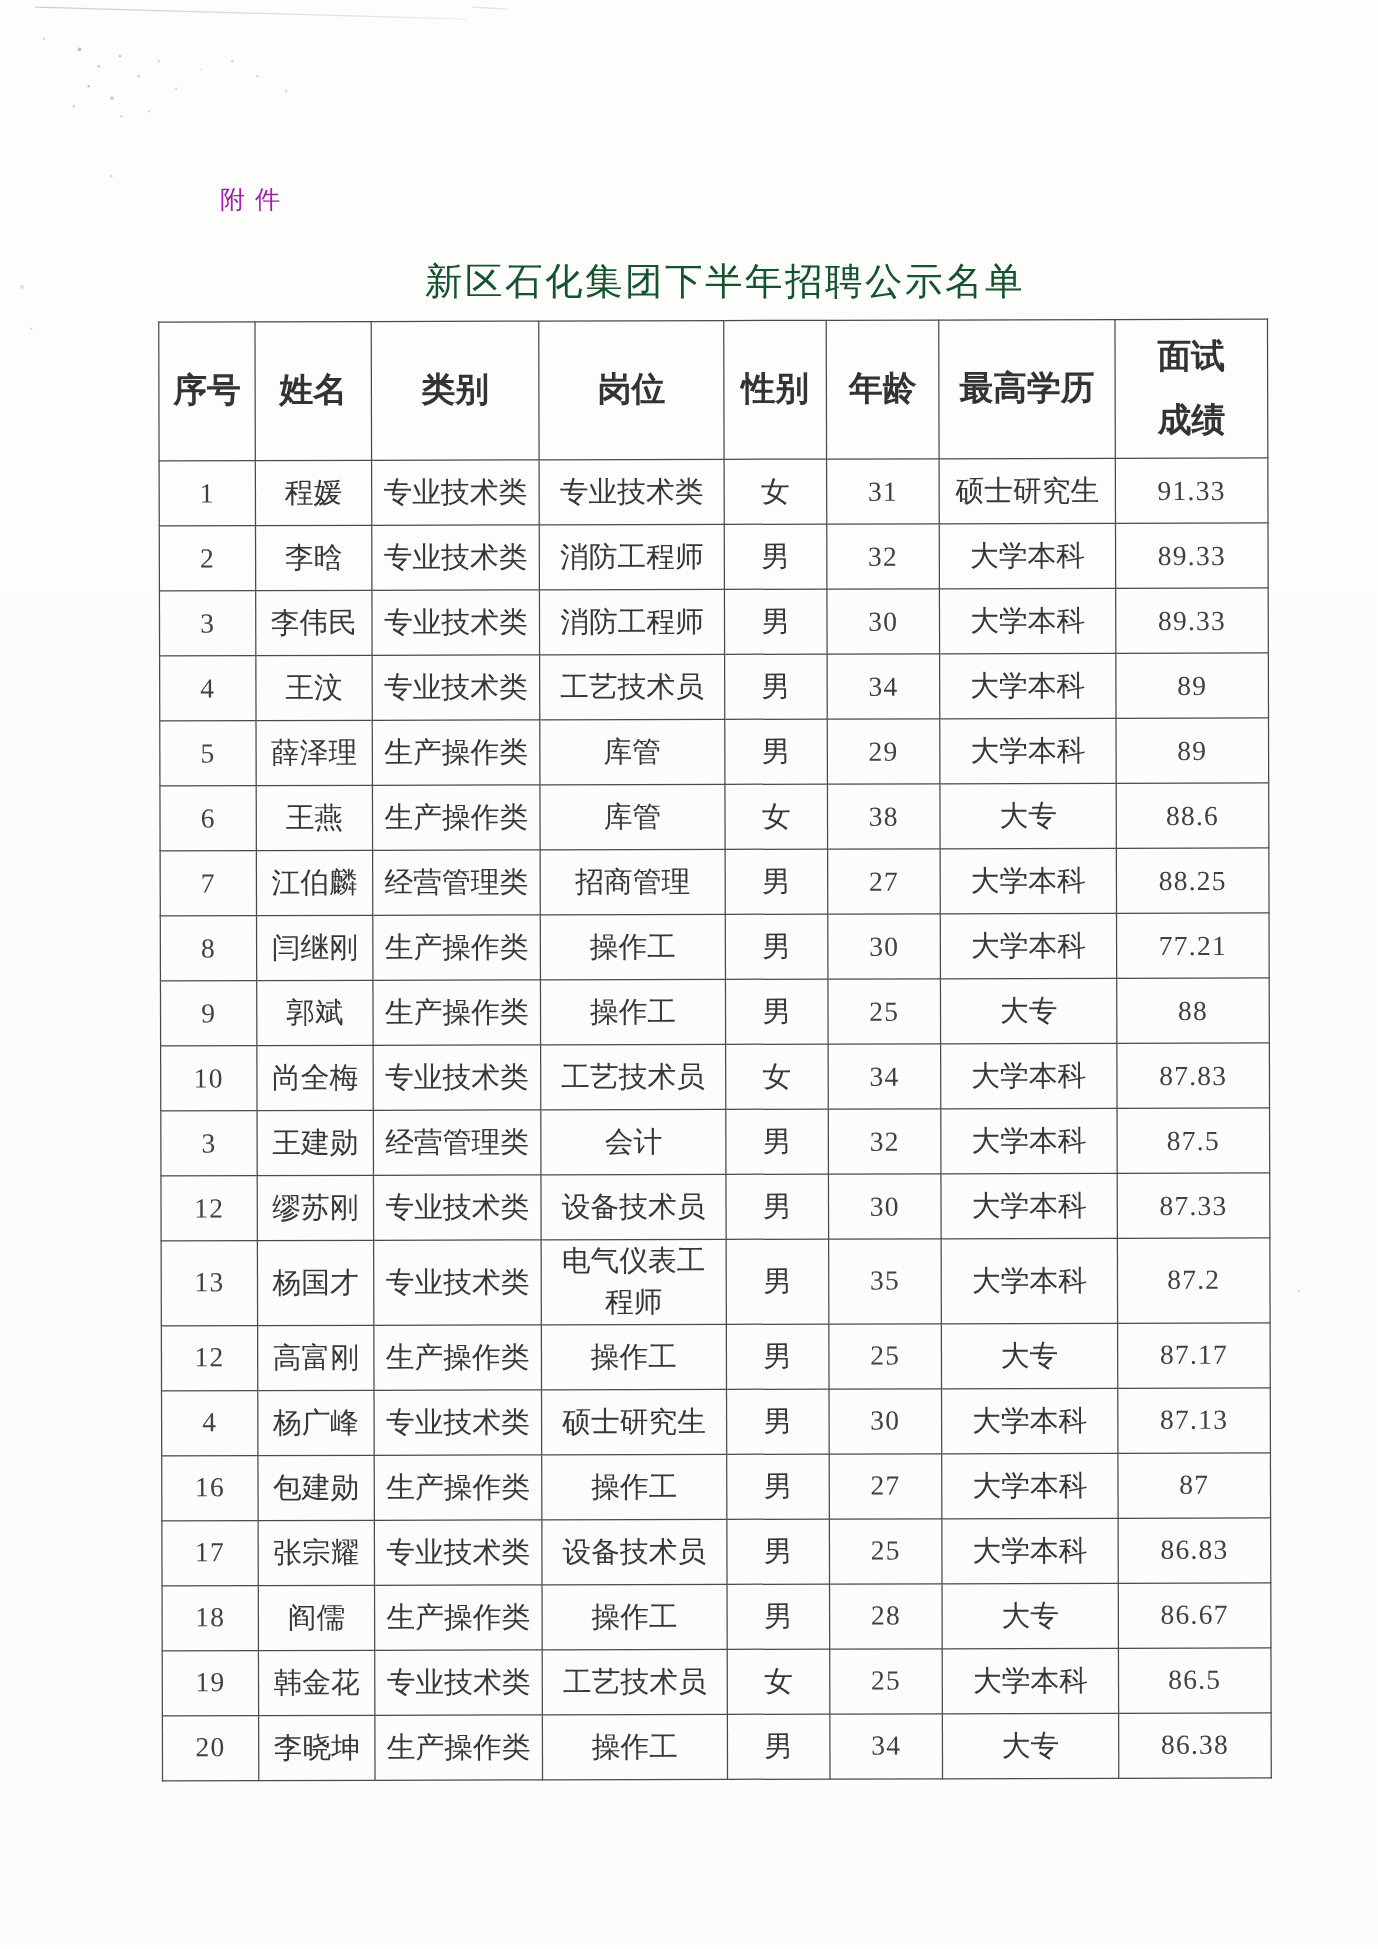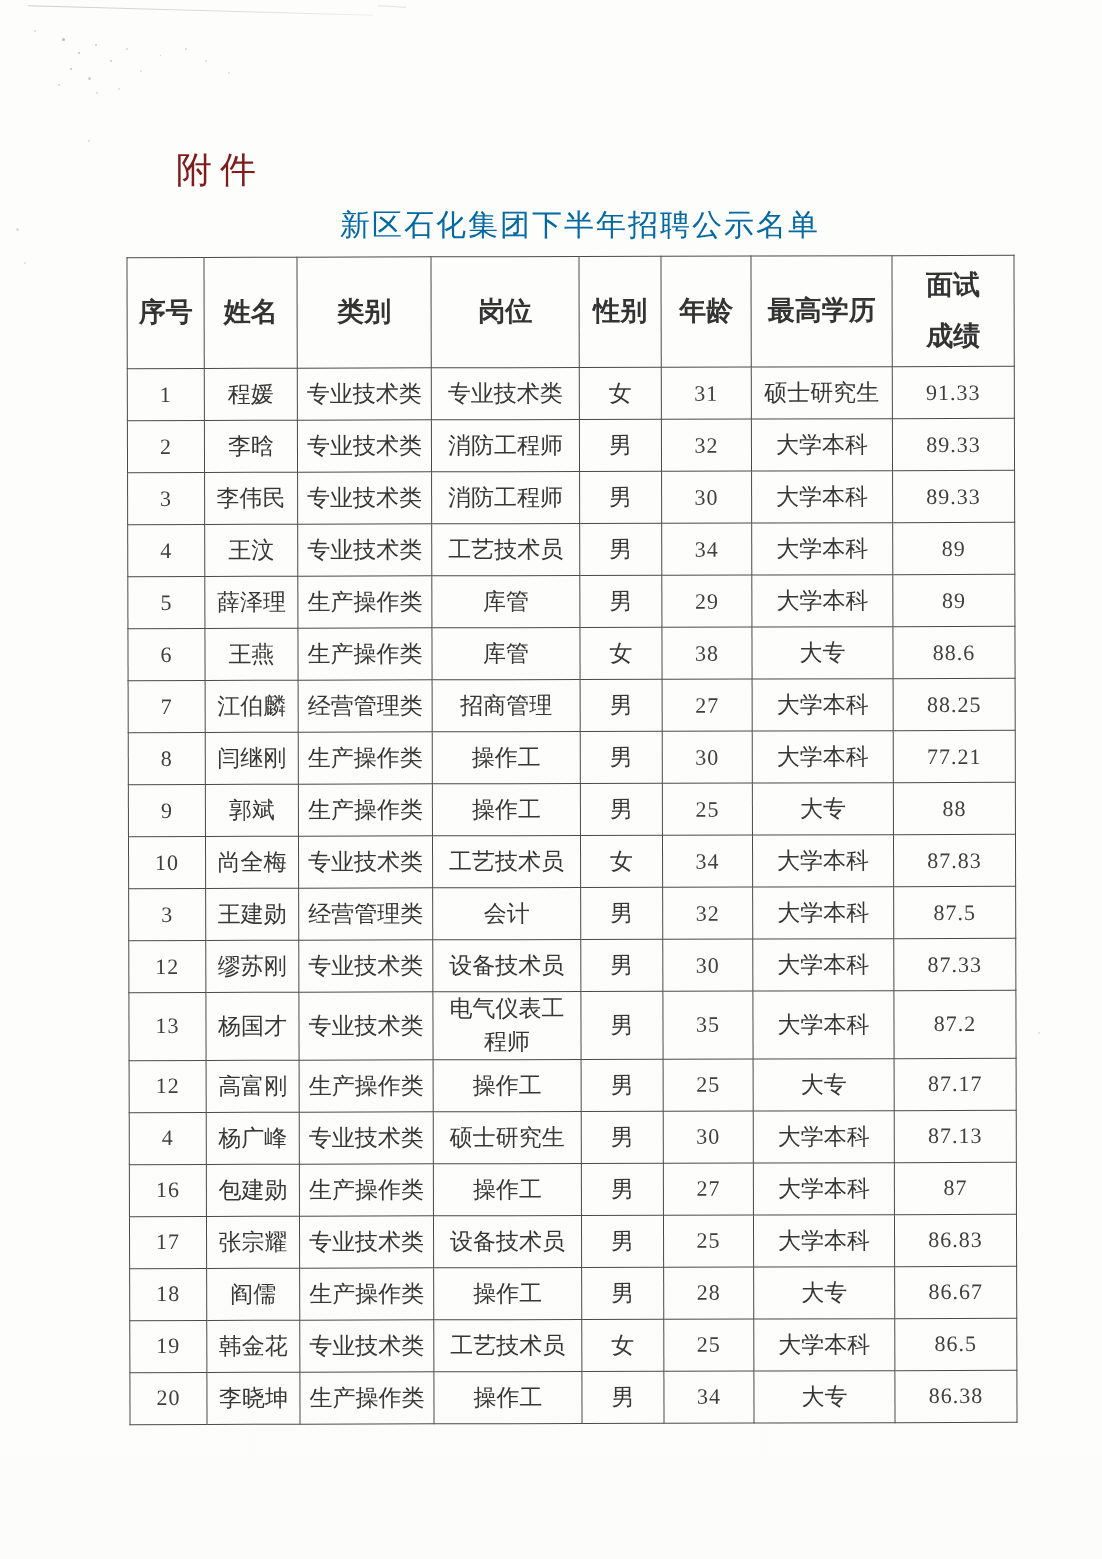--- a/index.html
+++ b/index.html
@@ -4,26 +4,26 @@
 <style>
   html,body { margin:0; padding:0; }
   body {
     width:1102px; height:1559px; position:relative; overflow:hidden;
     background:linear-gradient(180deg,#fdfdfc 0%,#fcfcfa 100%);
     font-family:"Liberation Serif","DejaVu Serif",serif;
     color:#2f2f2f;
   }
   .attachment {
     position:absolute; left:176px; top:146px;
-    font-size:36px; letter-spacing:8px; color:#7f1d1d;
+    font-size:20px; letter-spacing:8px; color:#a21caf;
   }
   .doc-title {
     position:absolute; left:130px; top:205px; width:900px;
     text-align:center; font-size:30px; letter-spacing:2px;
-    font-weight:500; color:#0369a1;
+    font-weight:500; color:#14532d;
   }
   table.roster {
     position:absolute; left:128px; top:256px; width:887px;
     border-collapse:collapse; table-layout:fixed;
     transform:rotate(-0.15deg);
   }
   .roster th, .roster td {
     border:1.5px solid #4a4a4a; text-align:center; vertical-align:middle;
     white-space:pre-line; overflow:hidden; padding:0 2px;
   }

